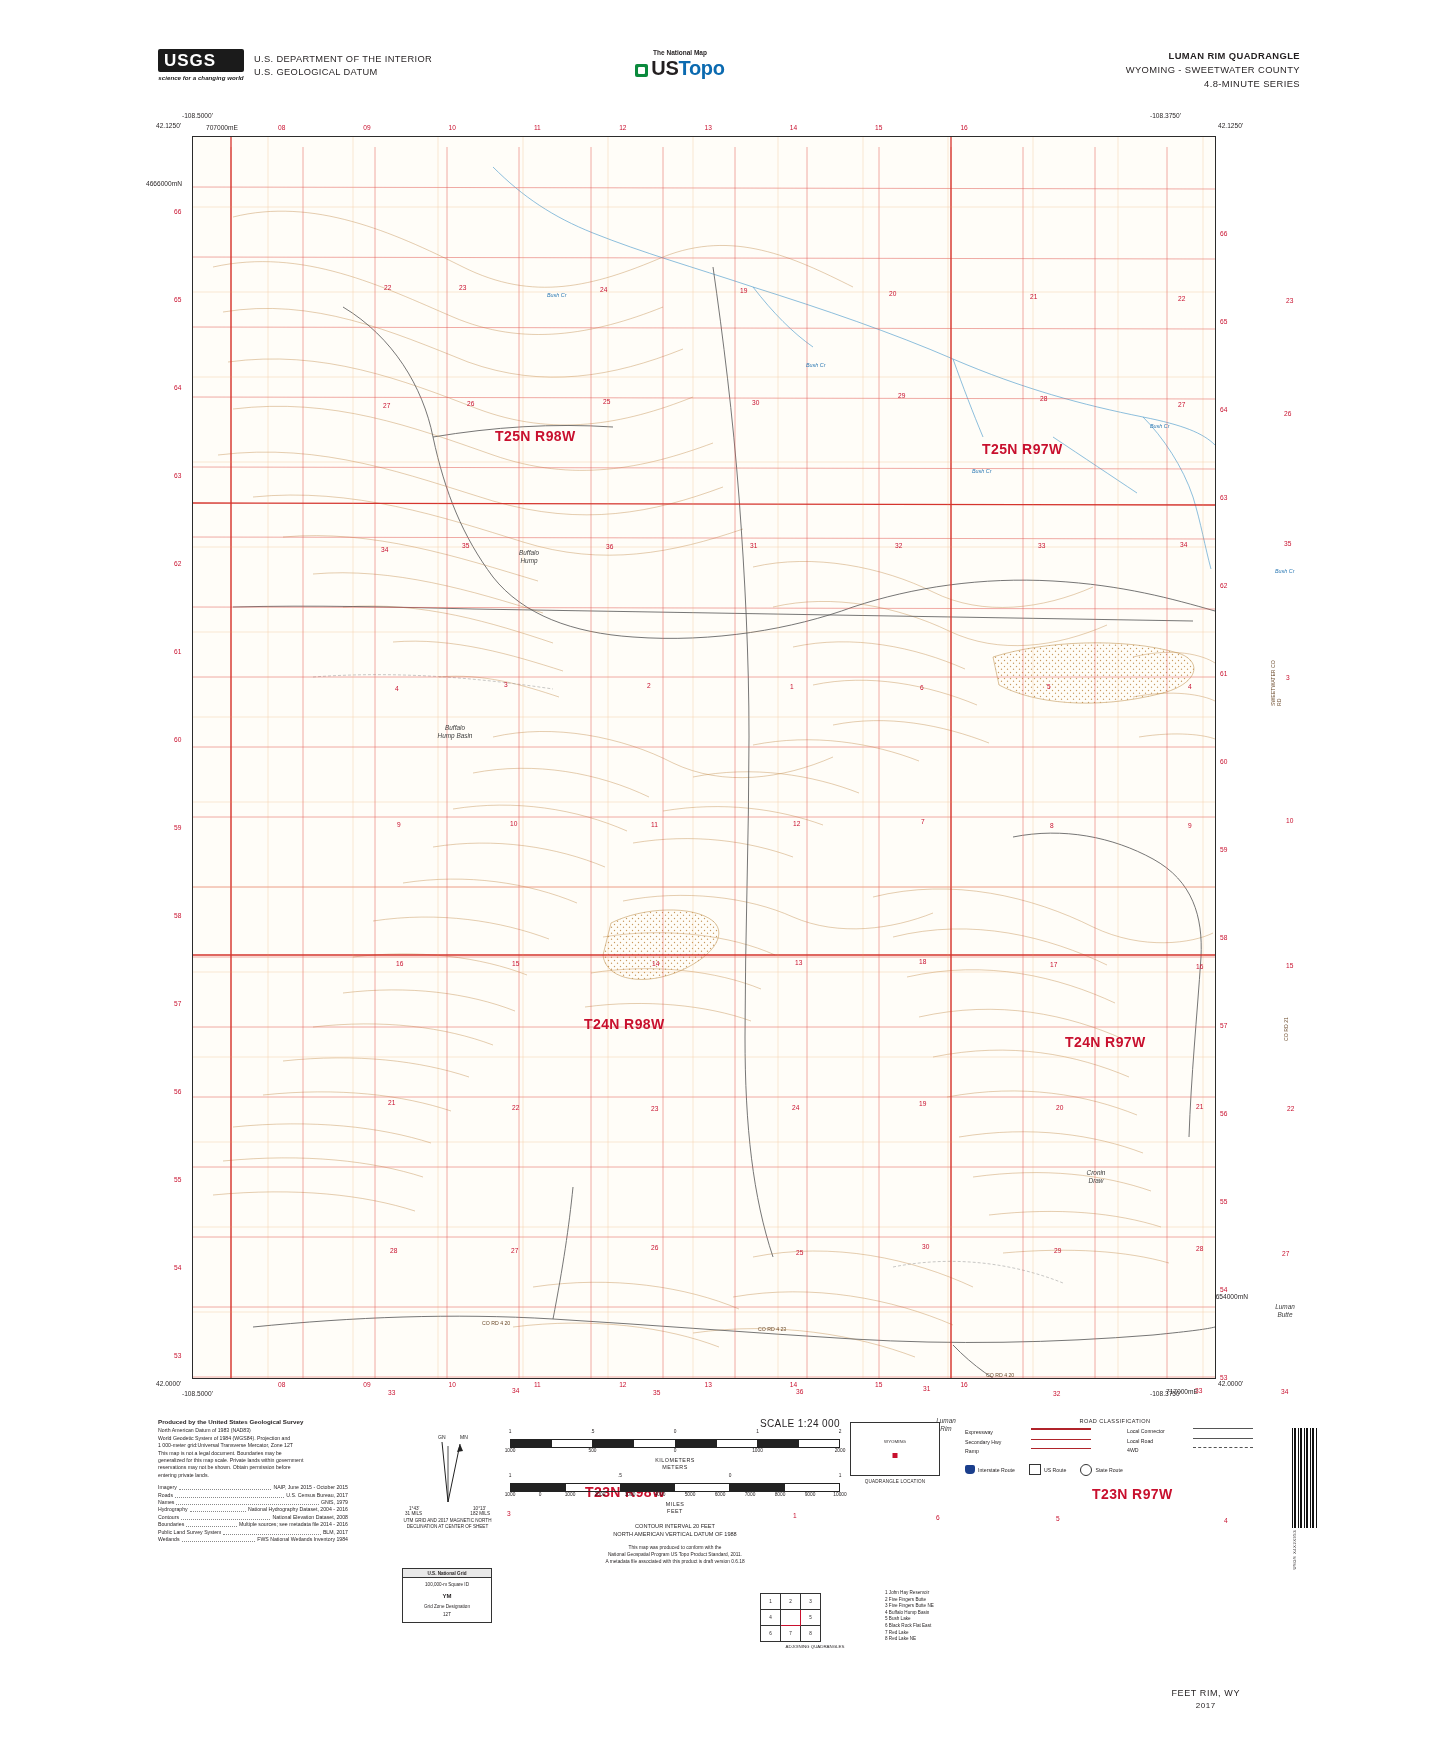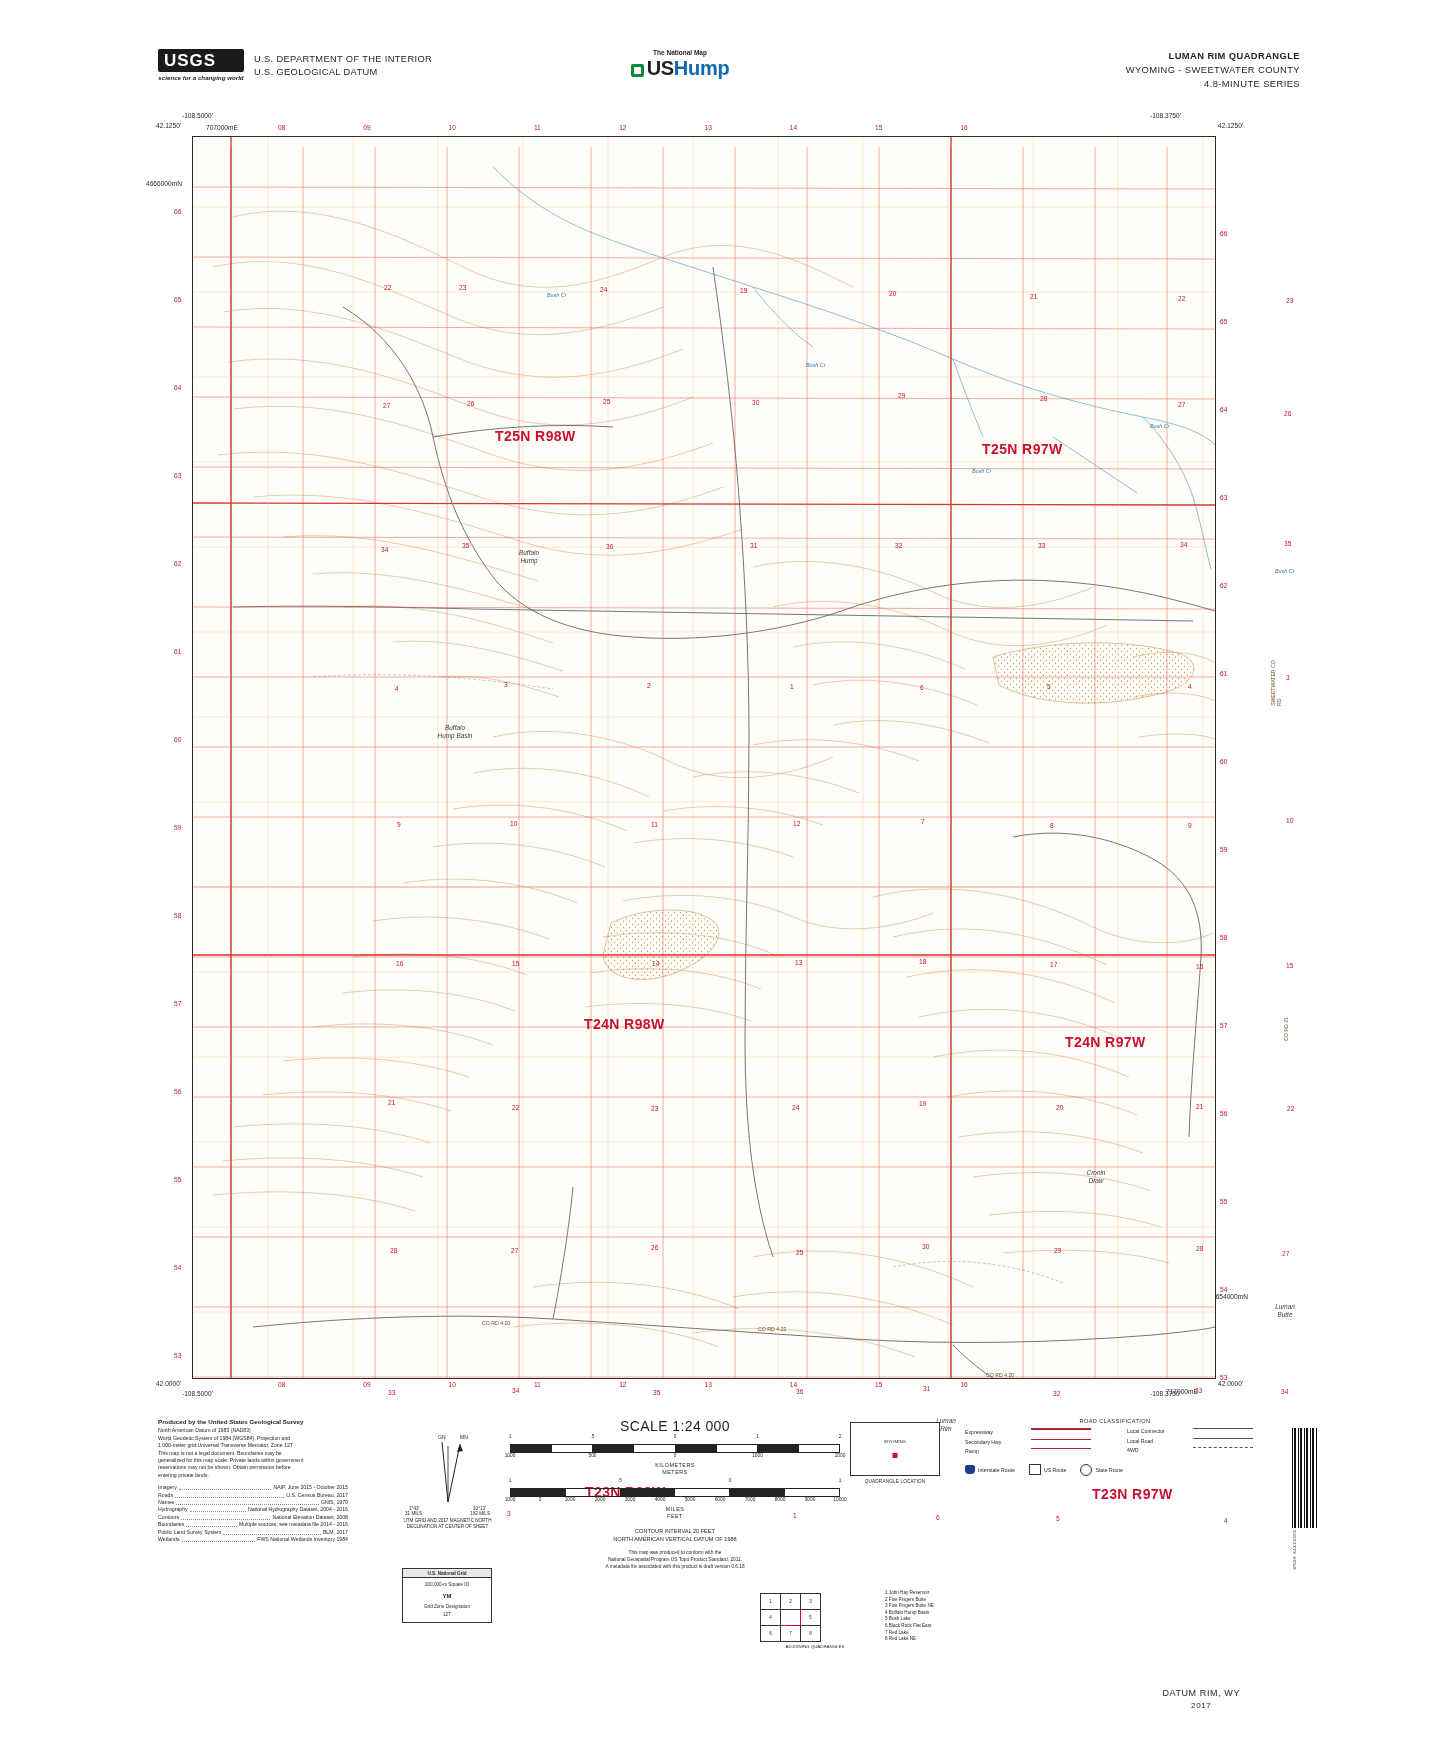--- a/index.html
+++ b/index.html
@@ -43,21 +43,21 @@
   .credits .dots{flex:1;border-bottom:1px dotted #8a8a8a;margin:0 2px 1.5px 2px;}
 
   .declin{position:absolute;left:245px;top:10px;width:105px;height:120px;text-align:center;}
   .declin svg{display:block;margin:0 auto;}
   .declin .cap{font-size:4.6px;line-height:6px;margin-top:2px;}
   .gridbox{position:absolute;left:252px;top:150px;width:88px;border:.8px solid #333;font-size:4.6px;text-align:center;}
   .gridbox .hd{background:#e9e9e9;border-bottom:.6px solid #333;padding:1.5px 0;font-weight:bold;}
   .gridbox .bd{padding:3px 0;line-height:8px;}
 
   .scalebox{position:absolute;left:360px;top:0;width:330px;text-align:center;}
-  .scalebox .st{font-size:14px;letter-spacing:.4px;}
+  .scalebox .st{font-size:10px;letter-spacing:.4px;text-align:right;}
   .bar{position:relative;height:7px;margin:2px 0 0 0;border:.7px solid #222;display:flex;}
   .bar i{flex:1;border-right:.6px solid #222;}
   .bar i:last-child{border-right:none;}
   .bar i.f{background:#222;}
   .ticklab{position:relative;height:8px;font-size:4.8px;}
   .ticklab span{position:absolute;transform:translateX(-50%);}
   .unit{font-size:5.4px;letter-spacing:.5px;margin-top:1px;}
   .ci{font-size:5.6px;line-height:8px;margin-top:8px;}
   .conform{font-size:4.8px;line-height:7px;margin-top:6px;}
 
@@ -98,21 +98,21 @@
           <span>USGS</span>
         </div>
       <div class="tag">science for a changing world</div>
     </div>
     <div class="dept">
       <div>U.S. DEPARTMENT OF THE INTERIOR</div>
       <div>U.S. GEOLOGICAL DATUM</div>
     </div>
     <div class="ustopo">
       <div class="tnm">The National Map</div>
-      <div class="ut"><span class="ico"></span><span>US</span><span class="blue">Hump</span></div>
+      <div class="ut"><span class="ico"></span><span>US</span><span class="blue">Topo</span></div>
     </div>
     <div class="quadname">
       <div class="l1">LUMAN RIM QUADRANGLE</div>
       <div>WYOMING - SWEETWATER COUNTY</div>
       <div>4.8-MINUTE SERIES</div>
     </div>
   </div>
 
   <div class="mapwrap">
 
@@ -723,17 +723,17 @@
         <div>7 Red Lake</div>
         <div>8 Red Lake NE</div>
       </div>
 
     <div class="barcode">
       <div class="bars"></div>
       <div class="txt">USGS X4X2X953</div>
     </div>
 
     <div class="quadfoot">
-      <div>DATUM RIM,  WY</div>
+      <div>FEET RIM,  WY</div>
       <div class="yr">2017</div>
     </div>
   </div>
 </div>
 
 </body></html>

